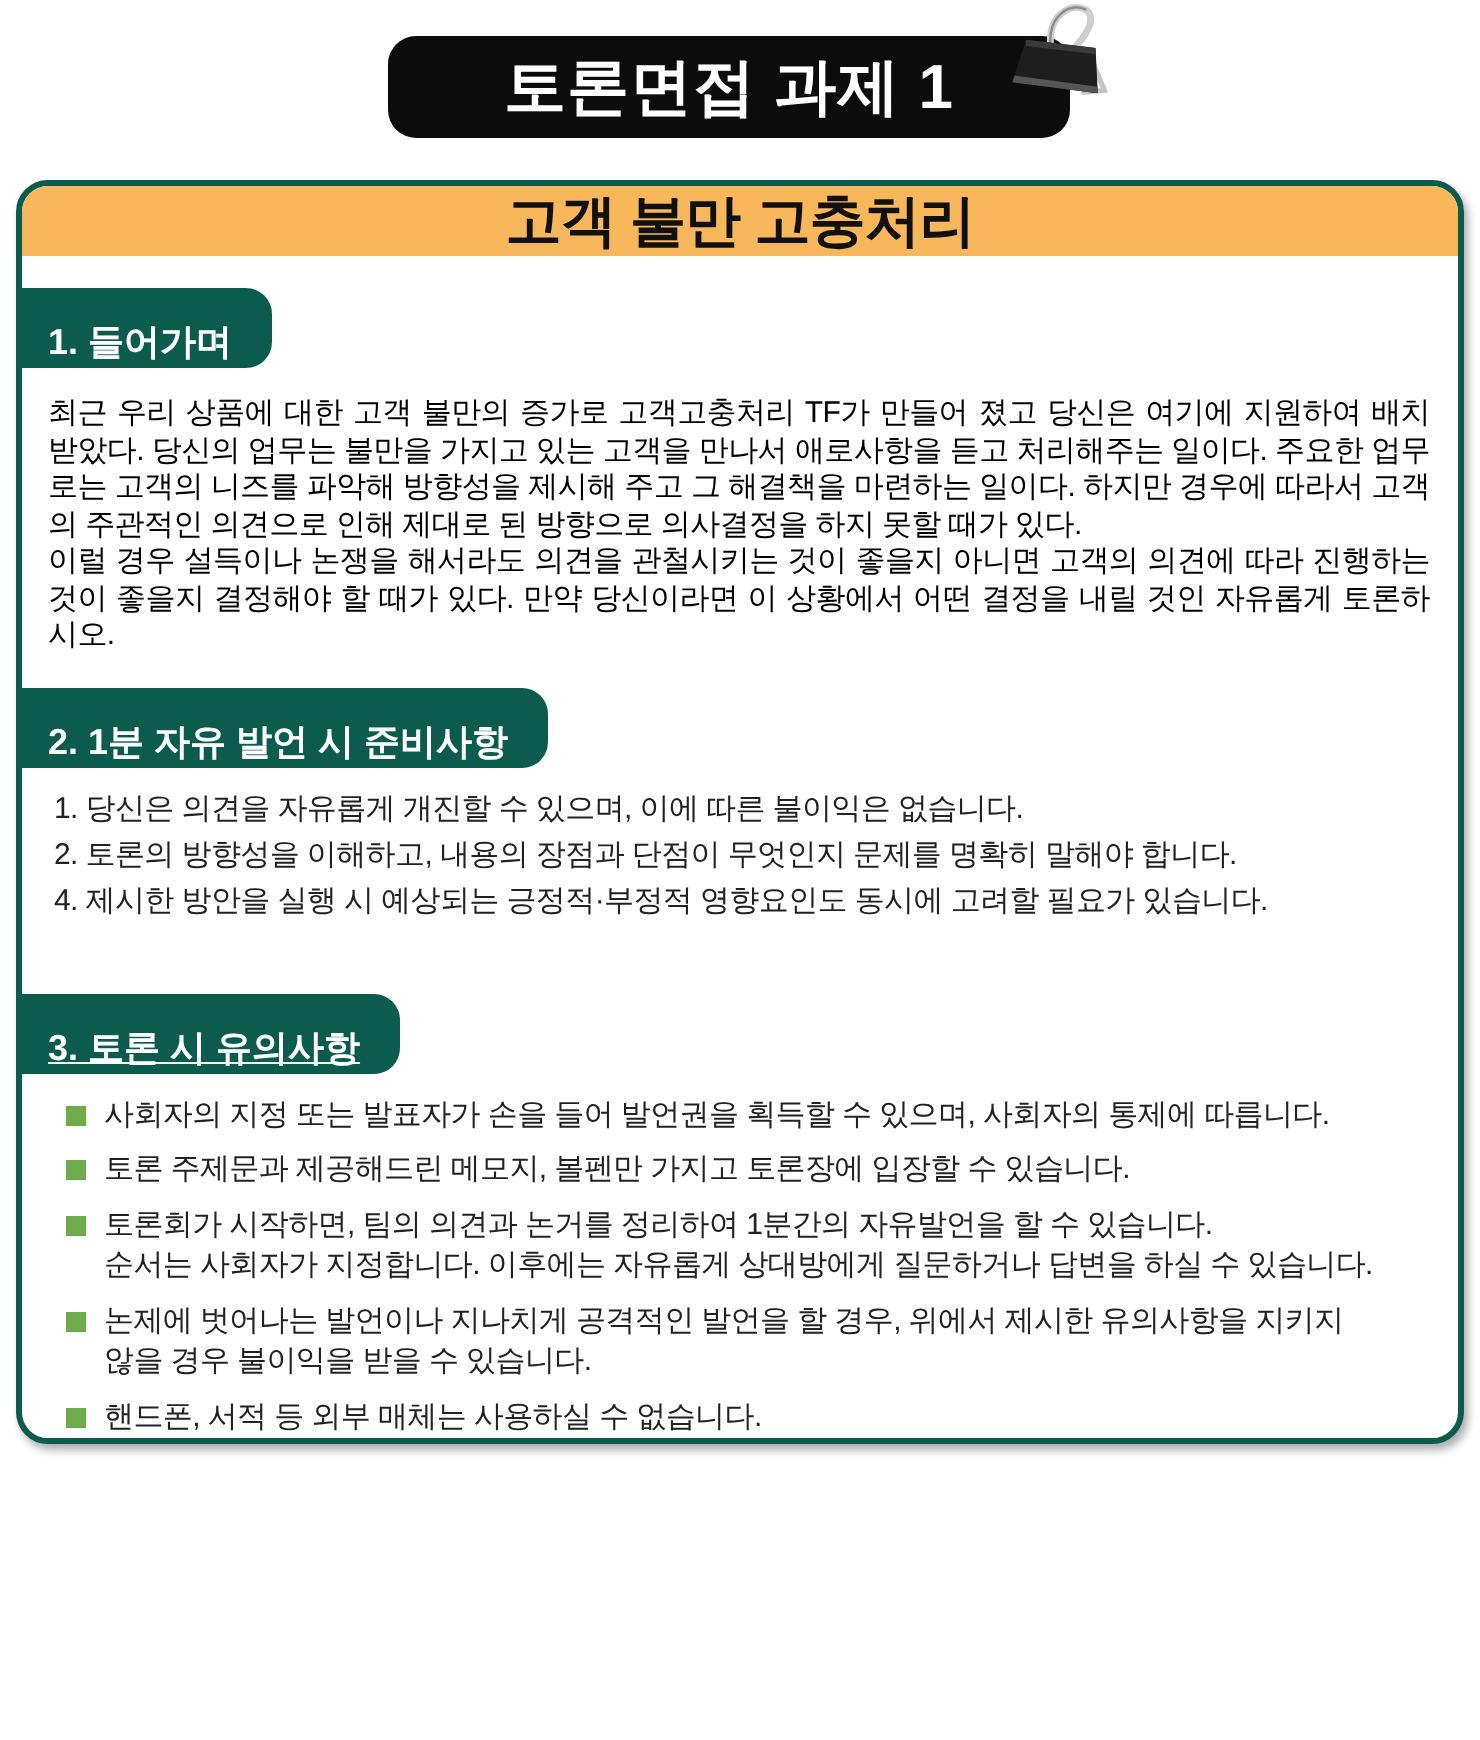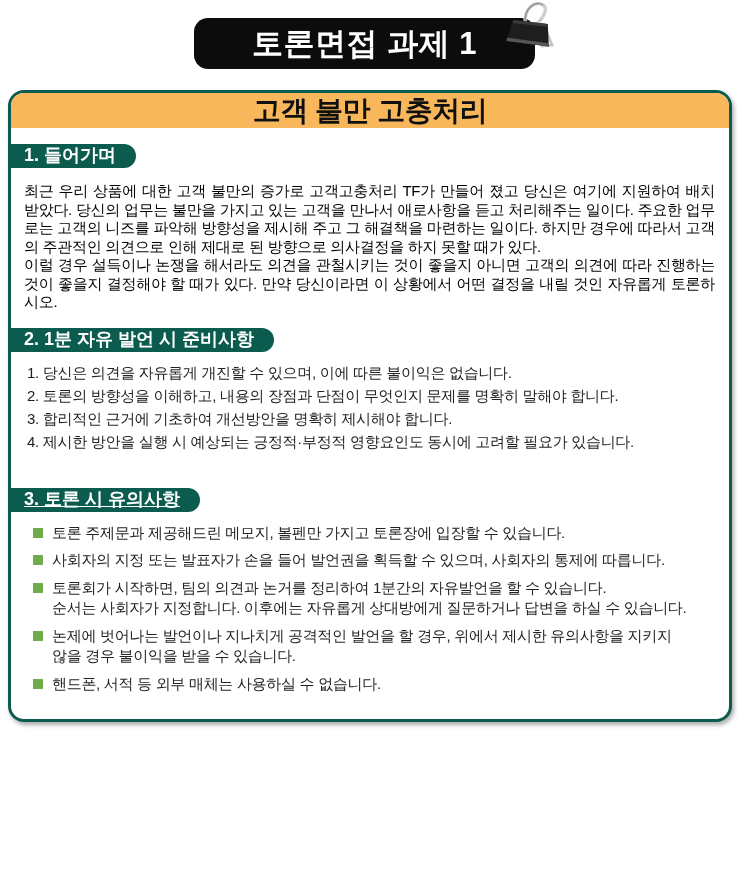--- a/index.html
+++ b/index.html
@@ -66,21 +66,21 @@
   }
 
   
   .badge {
     display: inline-block;
     background: var(--teal);
     color: #ffffff;
     font-size: 18px;
     font-weight: bold;
     line-height: 23px;
-    padding: 0 20px 1px 13px;
+    padding: 16px 20px 1px 13px;
     border-radius: 0 13px 13px 0;
     white-space: nowrap;
   }
   .badge-1 { margin-top: 16px; }
   .badge-2 { margin-top: 16px; }
   .badge-3 { margin-top: 32px; text-decoration: underline; }
 
   
   .para-block {
     margin: 14px 14px 0 13px;
@@ -160,37 +160,36 @@
   <div class="para-block">
     <p>최근 우리 상품에 대한 고객 불만의 증가로 고객고충처리 TF가 만들어 졌고 당신은 여기에 지원하여 배치 받았다. 당신의 업무는 불만을 가지고 있는 고객을 만나서 애로사항을 듣고 처리해주는 일이다. 주요한 업무로는 고객의 니즈를 파악해 방향성을 제시해 주고 그 해결책을 마련하는 일이다. 하지만 경우에 따라서 고객의 주관적인 의견으로 인해 제대로 된 방향으로 의사결정을 하지 못할 때가 있다.</p>
     <p>이럴 경우 설득이나 논쟁을 해서라도 의견을 관철시키는 것이 좋을지 아니면 고객의 의견에 따라 진행하는 것이 좋을지 결정해야 할 때가 있다. 만약 당신이라면 이 상황에서 어떤 결정을 내릴 것인 자유롭게 토론하시오.</p>
   </div>
 
   
   <div class="badge badge-2">2. 1분 자유 발언 시 준비사항</div>
   <div class="numbered">
     <div class="num-item">1. 당신은 의견을 자유롭게 개진할 수 있으며, 이에 따른 불이익은 없습니다.</div>
     <div class="num-item">2. 토론의 방향성을 이해하고, 내용의 장점과 단점이 무엇인지 문제를 명확히 말해야 합니다.</div>
-    <div class="num-item">3. 합리적인 근거에 기초하여 개선방안을 명확히 제시해야 합니다.</div>
     <div class="num-item">4. 제시한 방안을 실행 시 예상되는 긍정적·부정적 영향요인도 동시에 고려할 필요가 있습니다.</div>
   </div>
 
   
   <div class="badge badge-3">3. 토론 시 유의사항</div>
   <ul class="bullets">
     <li>
       <span class="sq"></span>
+      <span class="btext">사회자의 지정 또는 발표자가 손을 들어 발언권을 획득할 수 있으며, 사회자의 통제에 따릅니다.</span>
+    </li>
+    <li>
+      <span class="sq"></span>
       <span class="btext">토론 주제문과 제공해드린 메모지, 볼펜만 가지고 토론장에 입장할 수 있습니다.</span>
     </li>
     <li>
       <span class="sq"></span>
-      <span class="btext">사회자의 지정 또는 발표자가 손을 들어 발언권을 획득할 수 있으며, 사회자의 통제에 따릅니다.</span>
-    </li>
-    <li>
-      <span class="sq"></span>
       <span class="btext"><span>토론회가 시작하면, 팀의 의견과 논거를 정리하여 1분간의 자유발언을 할 수 있습니다.</span><br><span>순서는 사회자가 지정합니다. 이후에는 자유롭게 상대방에게 질문하거나 답변을 하실 수 있습니다.</span></span>
     </li>
     <li>
       <span class="sq"></span>
       <span class="btext"><span>논제에 벗어나는 발언이나 지나치게 공격적인 발언을 할 경우, 위에서 제시한 유의사항을 지키지</span><br><span>않을 경우 불이익을 받을 수 있습니다.</span></span>
     </li>
     <li>
       <span class="sq"></span>
       <span class="btext">핸드폰, 서적 등 외부 매체는 사용하실 수 없습니다.</span>
     </li>

